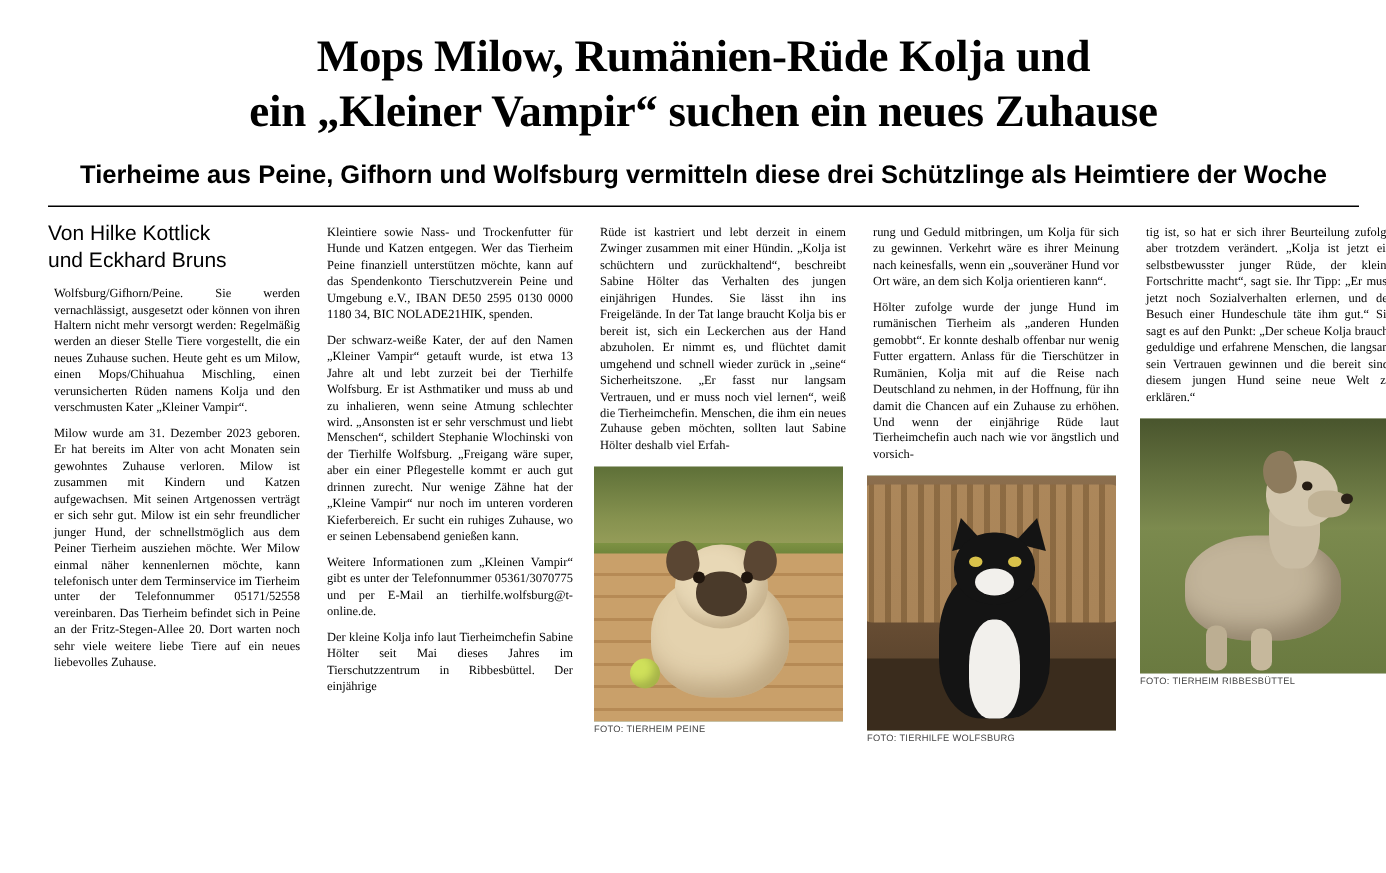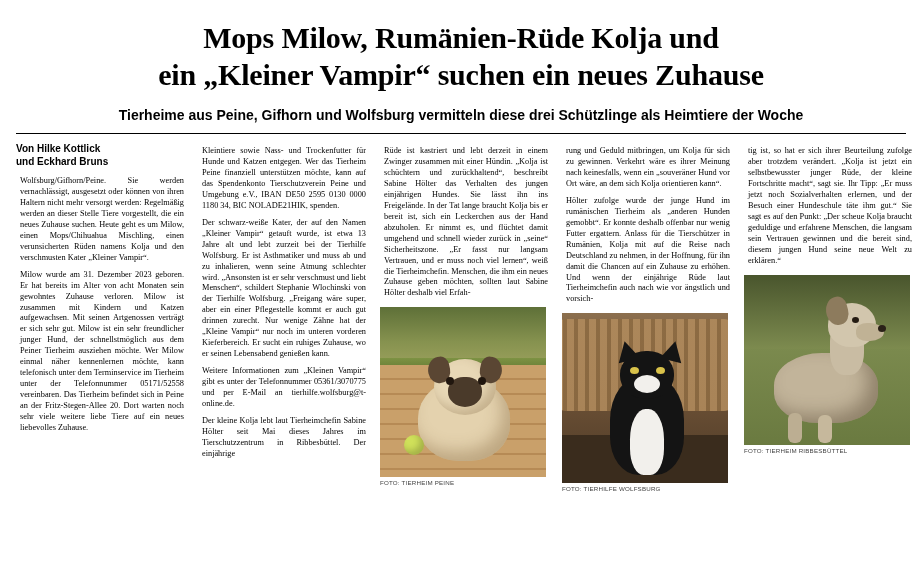--- a/index.html
+++ b/index.html
@@ -12,36 +12,36 @@
     background: #ffffff;
     font-family: "Liberation Serif", serif;
     color: #000000;
     overflow: hidden;
   }
   .page {
     position: relative;
     width: 924px;
     height: 460px;
     box-sizing: border-box;
-    padding: 14px 18px 0 16px;
+    padding: 14px 18px 0 32px;
   }
   .headline {
     text-align: center;
     font-family: "Liberation Serif", serif;
     font-weight: bold;
     font-size: 30px;
     line-height: 1.22;
     letter-spacing: -0.2px;
     margin: 6px 40px 0 40px;
   }
   .subhead {
     text-align: center;
     font-family: "Liberation Sans", sans-serif;
     font-weight: bold;
-    font-size: 14px;
+    font-size: 17px;
     margin-top: 14px;
     margin-bottom: 10px;
   }
   .rule {
     border-top: 1px solid #000;
     margin: 8px 0 8px 0;
     height: 0;
   }
   .columns {
     display: flex;
@@ -54,22 +54,22 @@
     font-size: 8.3px;
     line-height: 1.32;
     text-align: justify;
     hyphens: auto;
   }
   .col p {
     margin: 4px;
   }
   .byline {
     font-family: "Liberation Sans", sans-serif;
-    font-weight: bold;
-    font-size: 10px;
+    font-weight: normal;
+    font-size: 14px;
     line-height: 1.3;
     margin-bottom: 8px;
   }
   .bold {
     font-weight: bold;
   }
   .photo-block {
     width: 166px;
     flex: 0 0 166px;
   }
@@ -159,21 +159,21 @@
       <div class="byline" style="white-space:pre-line">Von Hilke Kottlick
 und Eckhard Bruns</div>
       <p><span class="bold" style="display:inline"></span><span>Wolfsburg/Gifhorn/Peine. Sie werden vernachlässigt, ausgesetzt oder können von ihren Haltern nicht mehr versorgt werden: Regelmäßig werden an dieser Stelle Tiere vorgestellt, die ein neues Zuhause suchen. Heute geht es um Milow, einen Mops/Chihuahua Mischling, einen verunsicherten Rüden namens Kolja und den verschmusten Kater „Kleiner Vampir“.</span></p>
       <p style="margin-top:6px"><span>Milow wurde am 31. Dezember 2023 geboren. Er hat bereits im Alter von acht Monaten sein gewohntes Zuhause verloren. Milow ist zusammen mit Kindern und Katzen aufgewachsen. Mit seinen Artgenossen verträgt er sich sehr gut. Milow ist ein sehr freundlicher junger Hund, der schnellstmöglich aus dem Peiner Tierheim ausziehen möchte. Wer Milow einmal näher kennenlernen möchte, kann telefonisch unter dem Terminservice im Tierheim unter der Telefonnummer 05171/52558 vereinbaren. Das Tierheim befindet sich in Peine an der Fritz-Stegen-Allee 20. Dort warten noch sehr viele weitere liebe Tiere auf ein neues liebevolles Zuhause.</span></p>
     </div>
 
     <div class="col">
       <p>Kleintiere sowie Nass- und Trockenfutter für Hunde und Katzen entgegen. Wer das Tierheim Peine finanziell unterstützen möchte, kann auf das Spendenkonto Tierschutzverein Peine und Umgebung e.V., IBAN DE50 2595 0130 0000 1180 34, BIC NOLADE21HIK, spenden.</p>
       <p style="margin-top:6px">Der schwarz-weiße Kater, der auf den Namen „Kleiner Vampir“ getauft wurde, ist etwa 13 Jahre alt und lebt zurzeit bei der Tierhilfe Wolfsburg. Er ist Asthmatiker und muss ab und zu inhalieren, wenn seine Atmung schlechter wird. „Ansonsten ist er sehr verschmust und liebt Menschen“, schildert Stephanie Wlochinski von der Tierhilfe Wolfsburg. „Freigang wäre super, aber ein einer Pflegestelle kommt er auch gut drinnen zurecht. Nur wenige Zähne hat der „Kleine Vampir“ nur noch im unteren vorderen Kieferbereich. Er sucht ein ruhiges Zuhause, wo er seinen Lebensabend genießen kann.</p>
       <p style="margin-top:6px">Weitere Informationen zum „Kleinen Vampir“ gibt es unter der Telefonnummer 05361/3070775 und per E-Mail an tierhilfe.wolfsburg@t-online.de.</p>
-      <p style="margin-top:6px">Der kleine Kolja lebt laut Tierheimchefin Sabine Hölter seit Mai dieses Jahres im Tierschutzzentrum in Ribbesbüttel. Der einjährige</p>
+      <p style="margin-top:6px">Der kleine Kolja info laut Tierheimchefin Sabine Hölter seit Mai dieses Jahres im Tierschutzzentrum in Ribbesbüttel. Der einjährige</p>
     </div>
 
     <div class="col">
       <p>Rüde ist kastriert und lebt derzeit in einem Zwinger zusammen mit einer Hündin. „Kolja ist schüchtern und zurückhaltend“, beschreibt Sabine Hölter das Verhalten des jungen einjährigen Hundes. Sie lässt ihn ins Freigelände. In der Tat lange braucht Kolja bis er bereit ist, sich ein Leckerchen aus der Hand abzuholen. Er nimmt es, und flüchtet damit umgehend und schnell wieder zurück in „seine“ Sicherheitszone. „Er fasst nur langsam Vertrauen, und er muss noch viel lernen“, weiß die Tierheimchefin. Menschen, die ihm ein neues Zuhause geben möchten, sollten laut Sabine Hölter deshalb viel Erfah-</p>
       <div class="photo-block" style="margin-top:8px">
         <div class="photo">
           <div class="p1-sky"></div>
           <div class="p1-green"></div>
           <div class="p1-deck"></div>
           <div class="p1-dog-body"></div>

